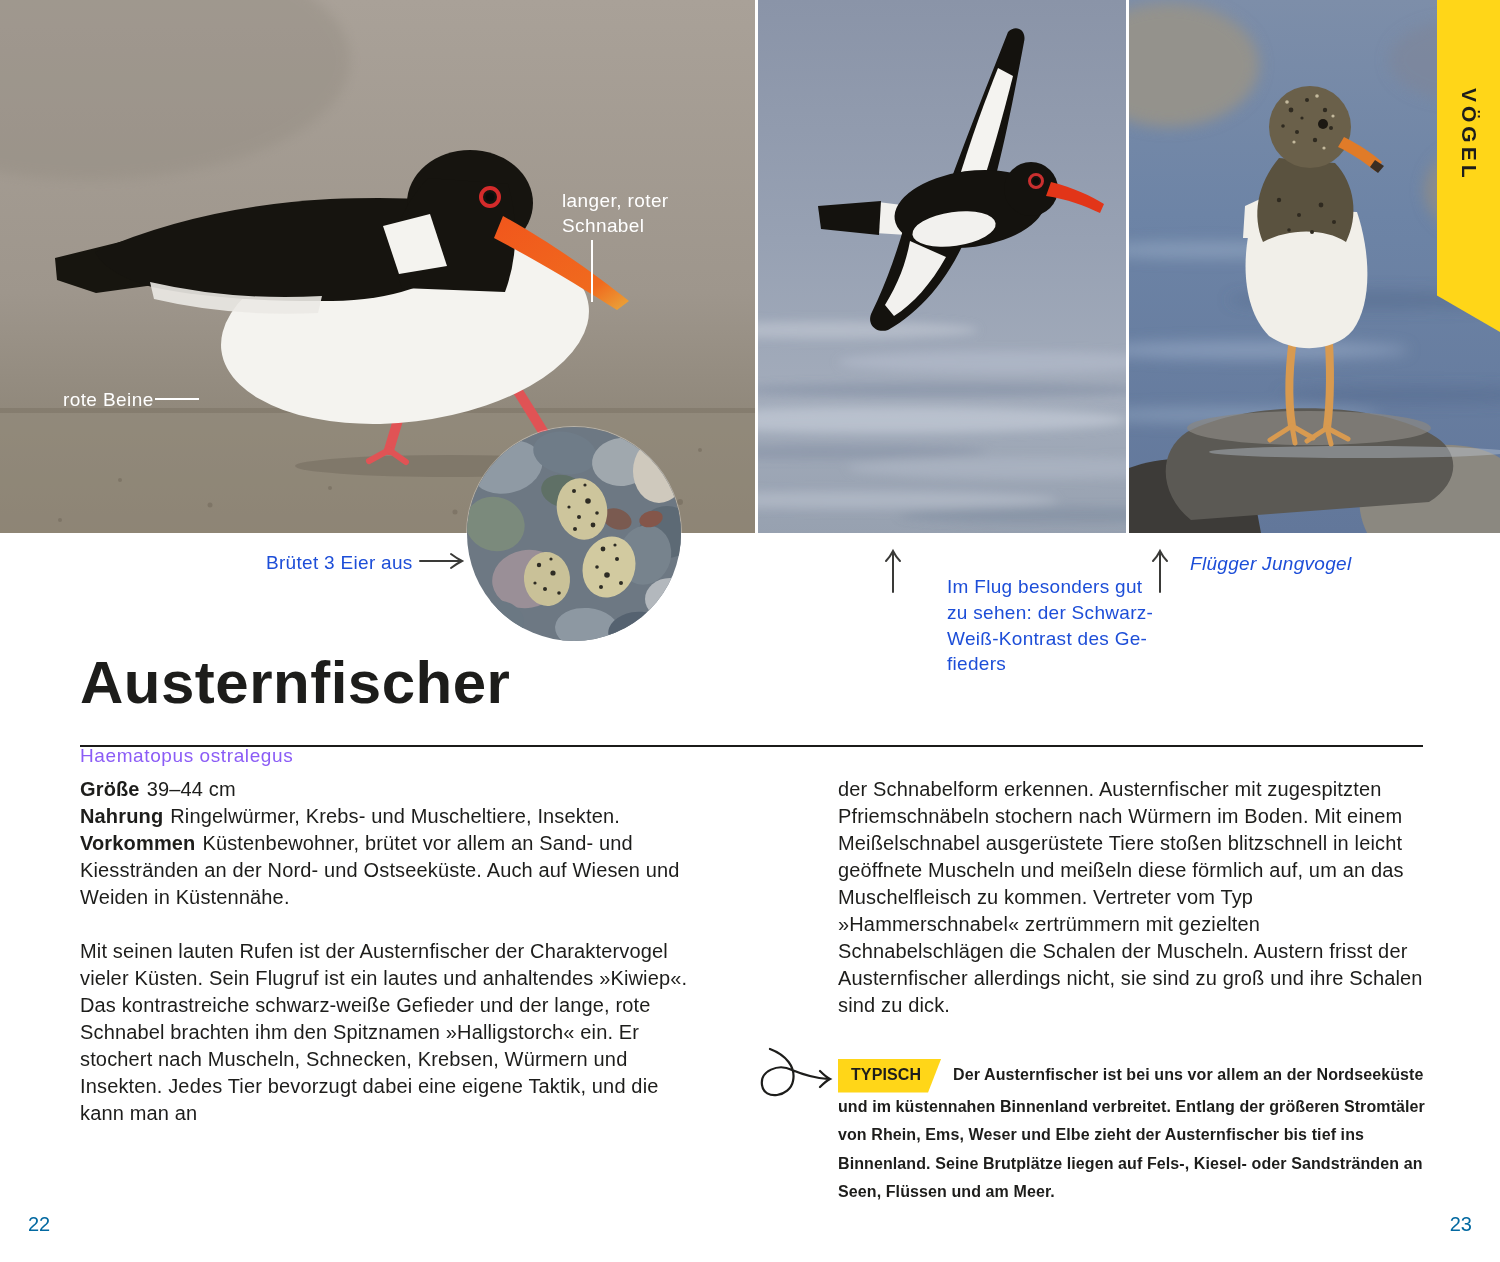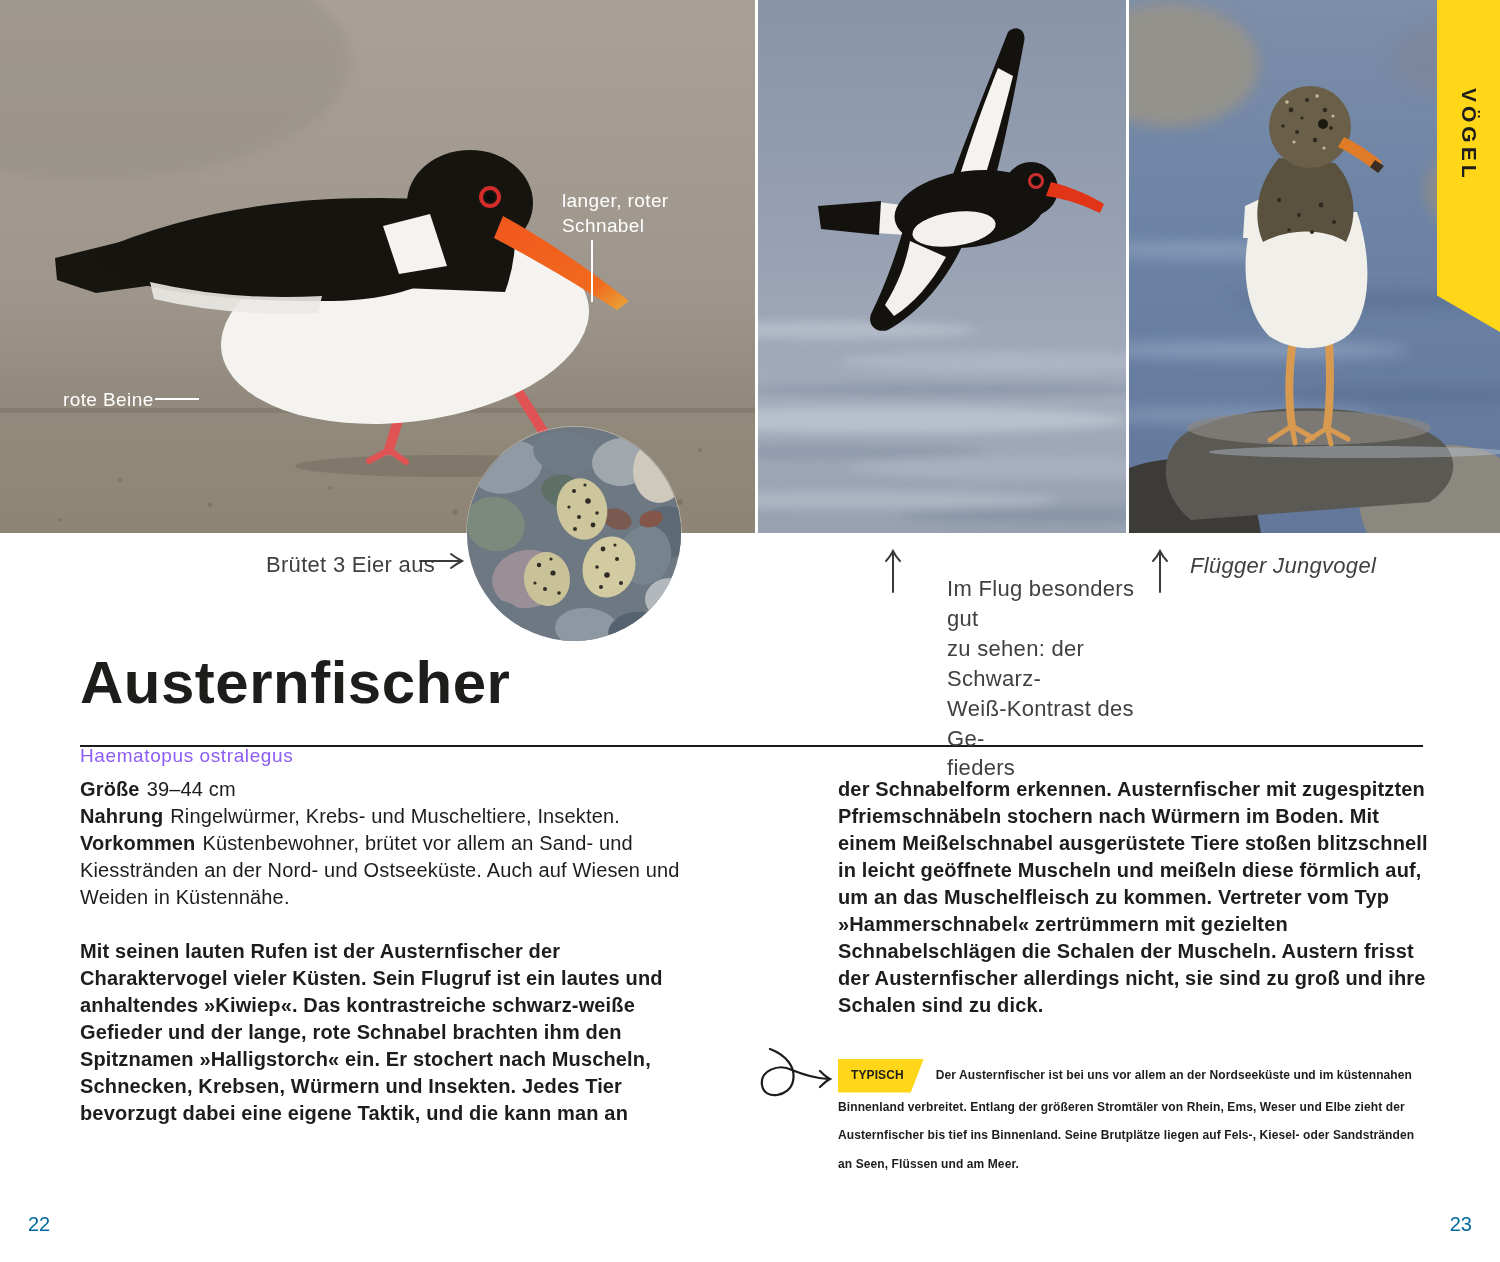--- a/index.html
+++ b/index.html
@@ -17,39 +17,39 @@
        writing-mode:vertical-rl;text-orientation:mixed;font-weight:700;font-size:21px;
        letter-spacing:4px;color:#1d1d1b;}
   
   .inset{position:absolute;left:467px;top:427px;width:214px;height:214px;border-radius:50%;
          overflow:hidden;z-index:4;box-shadow:0 0 0 1px rgba(255,255,255,.35);}
   
   .photo-annot{position:absolute;color:#fff;font-size:19px;line-height:1.32;letter-spacing:.4px;
                white-space:pre-line;z-index:2;}
   .annot-line{position:absolute;background:#fff;z-index:2;}
   
-  .caption{position:absolute;font-size:22px;line-height:1.36;letter-spacing:.3px;color:#404040;
+  .caption{position:absolute;font-size:19px;line-height:1.36;letter-spacing:.3px;color:#1d4ed8;
            white-space:pre-line;z-index:2;}
   .arrow{position:absolute;z-index:2;}
   .arrow svg{display:block;}
   
   .title{position:absolute;left:80px;top:648px;font-size:60px;font-weight:700;letter-spacing:.5px;}
   .subtitle{position:absolute;left:80px;top:745px;font-size:19px;letter-spacing:.6px;color:#8b5cf6;}
   .rule{position:absolute;left:80px;top:745px;width:1343px;height:2px;background:#1b1b19;}
   
   .col{position:absolute;top:776px;font-size:20px;line-height:27px;letter-spacing:.15px;}
   #col-left{left:80px;width:624px;}
   #col-right{left:838px;width:590px;}
   .fact{margin:0;}
   .fact b{margin-right:7px;}
-  .para{margin:27px 0 0 0;font-weight:bold;}
+  .para{margin:27px 0 0 0;}
   #col-right .para{margin:0;}
   
   .typ-wrap{position:relative;margin-top:40px;}
-  .typ-text{margin:0;font-weight:700;font-size:12px;line-height:28.5px;letter-spacing:.1px;}
+  .typ-text{margin:0;font-weight:700;font-size:16px;line-height:28.5px;letter-spacing:.1px;}
   .typ-badge{display:inline-block;background:var(--accent-yellow,#FFD618);font-weight:700;
              padding:2px 20px 3px 13px;margin-right:12px;
              clip-path:polygon(0 0,100% 0,calc(100% - 13px) 100%,0 100%);}
   .flourish{position:absolute;left:-86px;top:-12px;}
   
   .pagenum{position:absolute;bottom:26px;font-size:20px;color:#0369a1;}
   #pagenum-left{left:28px;}
   #pagenum-right{right:28px;}
 </style>
 </head>

